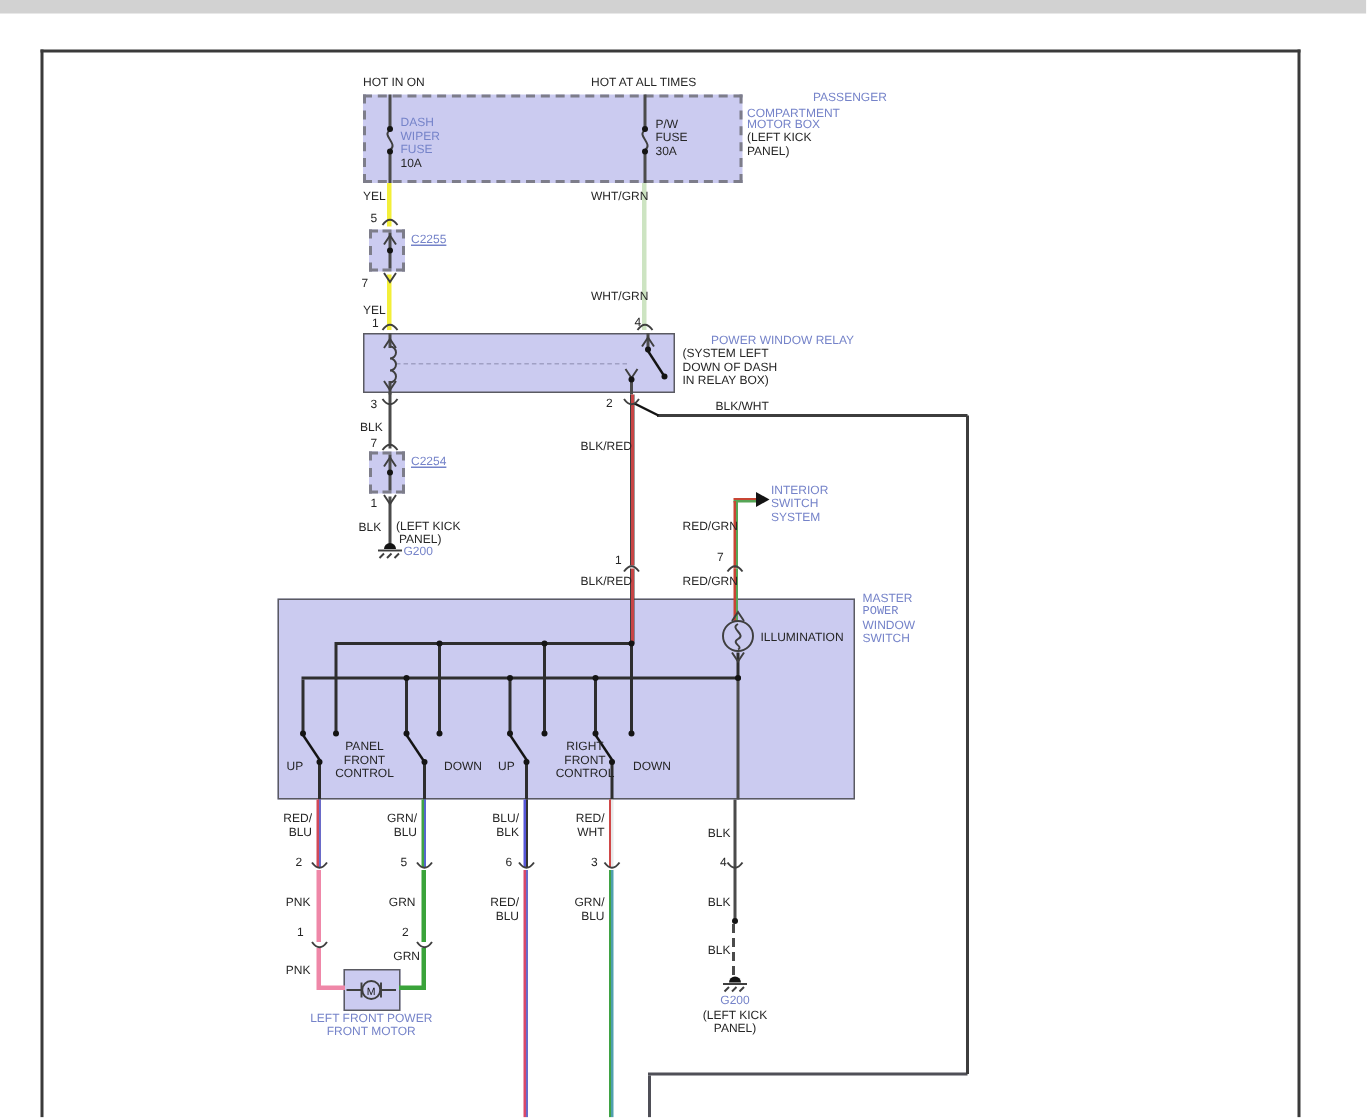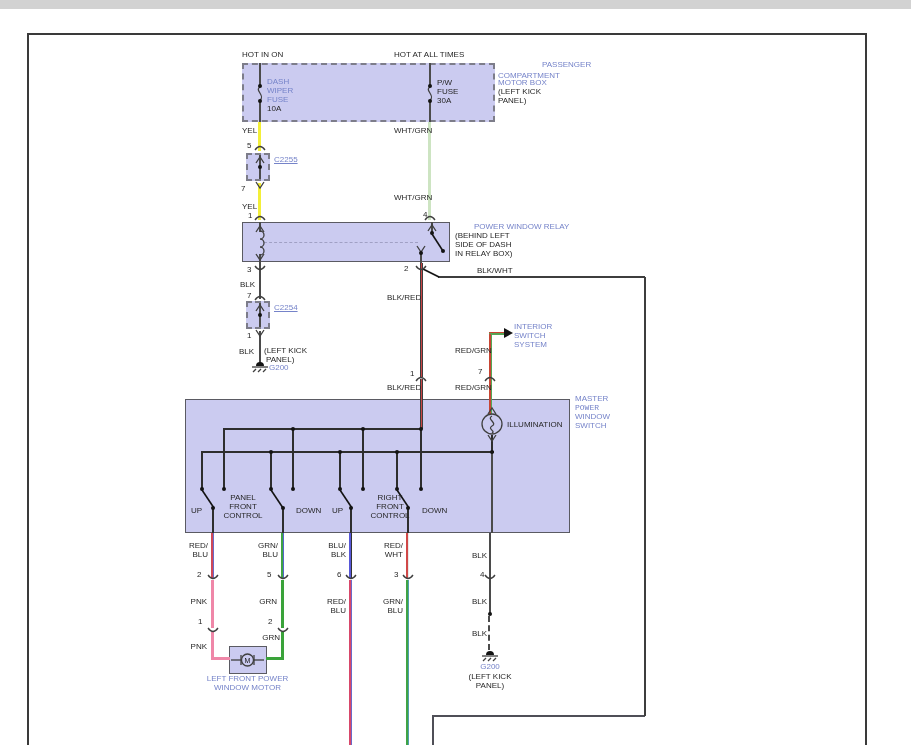--- a/index.html
+++ b/index.html
@@ -265,22 +265,22 @@
   <div class="t" style="left:241px;top:184px;">7</div>
   <div class="t" style="left:242px;top:202px;">YEL</div>
   <div class="t" style="left:248px;top:211px;">1</div>
 
   <div class="t" style="left:394px;top:126px;">WHT/GRN</div>
   <div class="t" style="left:394px;top:193px;">WHT/GRN</div>
   <div class="t" style="left:423px;top:210px;">4</div>
 
   <div style="position:absolute;left:455px;top:222px;">
     <div class="t b" style="left:0;top:0;margin-left:19px;">POWER WINDOW RELAY</div>
-    <div class="t" style="left:0;top:9px;">(BEHIND LEFT</div>
-    <div class="t" style="left:0;top:18px;">SIDE OF DASH</div>
+    <div class="t" style="left:0;top:9px;">(SYSTEM LEFT</div>
+    <div class="t" style="left:0;top:18px;">DOWN OF DASH</div>
     <div class="t" style="left:0;top:27px;">IN RELAY BOX)</div>
   </div>
 
   <div class="t" style="left:247px;top:265px;">3</div>
   <div class="t" style="left:240px;top:280px;">BLK</div>
   <div class="t" style="left:247px;top:291px;">7</div>
   <div class="t b u" style="left:274px;top:303px;">C2254</div>
   <div class="t" style="left:247px;top:331px;">1</div>
   <div class="t" style="left:239px;top:347px;">BLK</div>
   <div class="t" style="left:264px;top:346px;">(LEFT KICK</div>
@@ -356,16 +356,16 @@
   <div class="t rt" style="left:447px;top:597px;width:40px;">BLK</div>
   <div class="t rt" style="left:447px;top:629px;width:40px;">BLK</div>
   <div style="position:absolute;left:460px;top:662px;width:60px;">
     <div class="t ctr b" style="left:0;top:0;width:60px;">G200</div>
     <div class="t ctr" style="left:0;top:10px;width:60px;">(LEFT KICK</div>
     <div class="t ctr" style="left:0;top:19px;width:60px;">PANEL)</div>
   </div>
 
   <div style="position:absolute;left:190px;top:674px;width:115px;">
     <div class="t ctr b" style="left:0;top:0;width:115px;">LEFT FRONT POWER</div>
-    <div class="t ctr b" style="left:0;top:9px;width:115px;">WINDOW MOTOR</div>
+    <div class="t ctr b" style="left:0;top:9px;width:115px;">FRONT MOTOR</div>
   </div>
 
 </div>
 
 </body></html>

